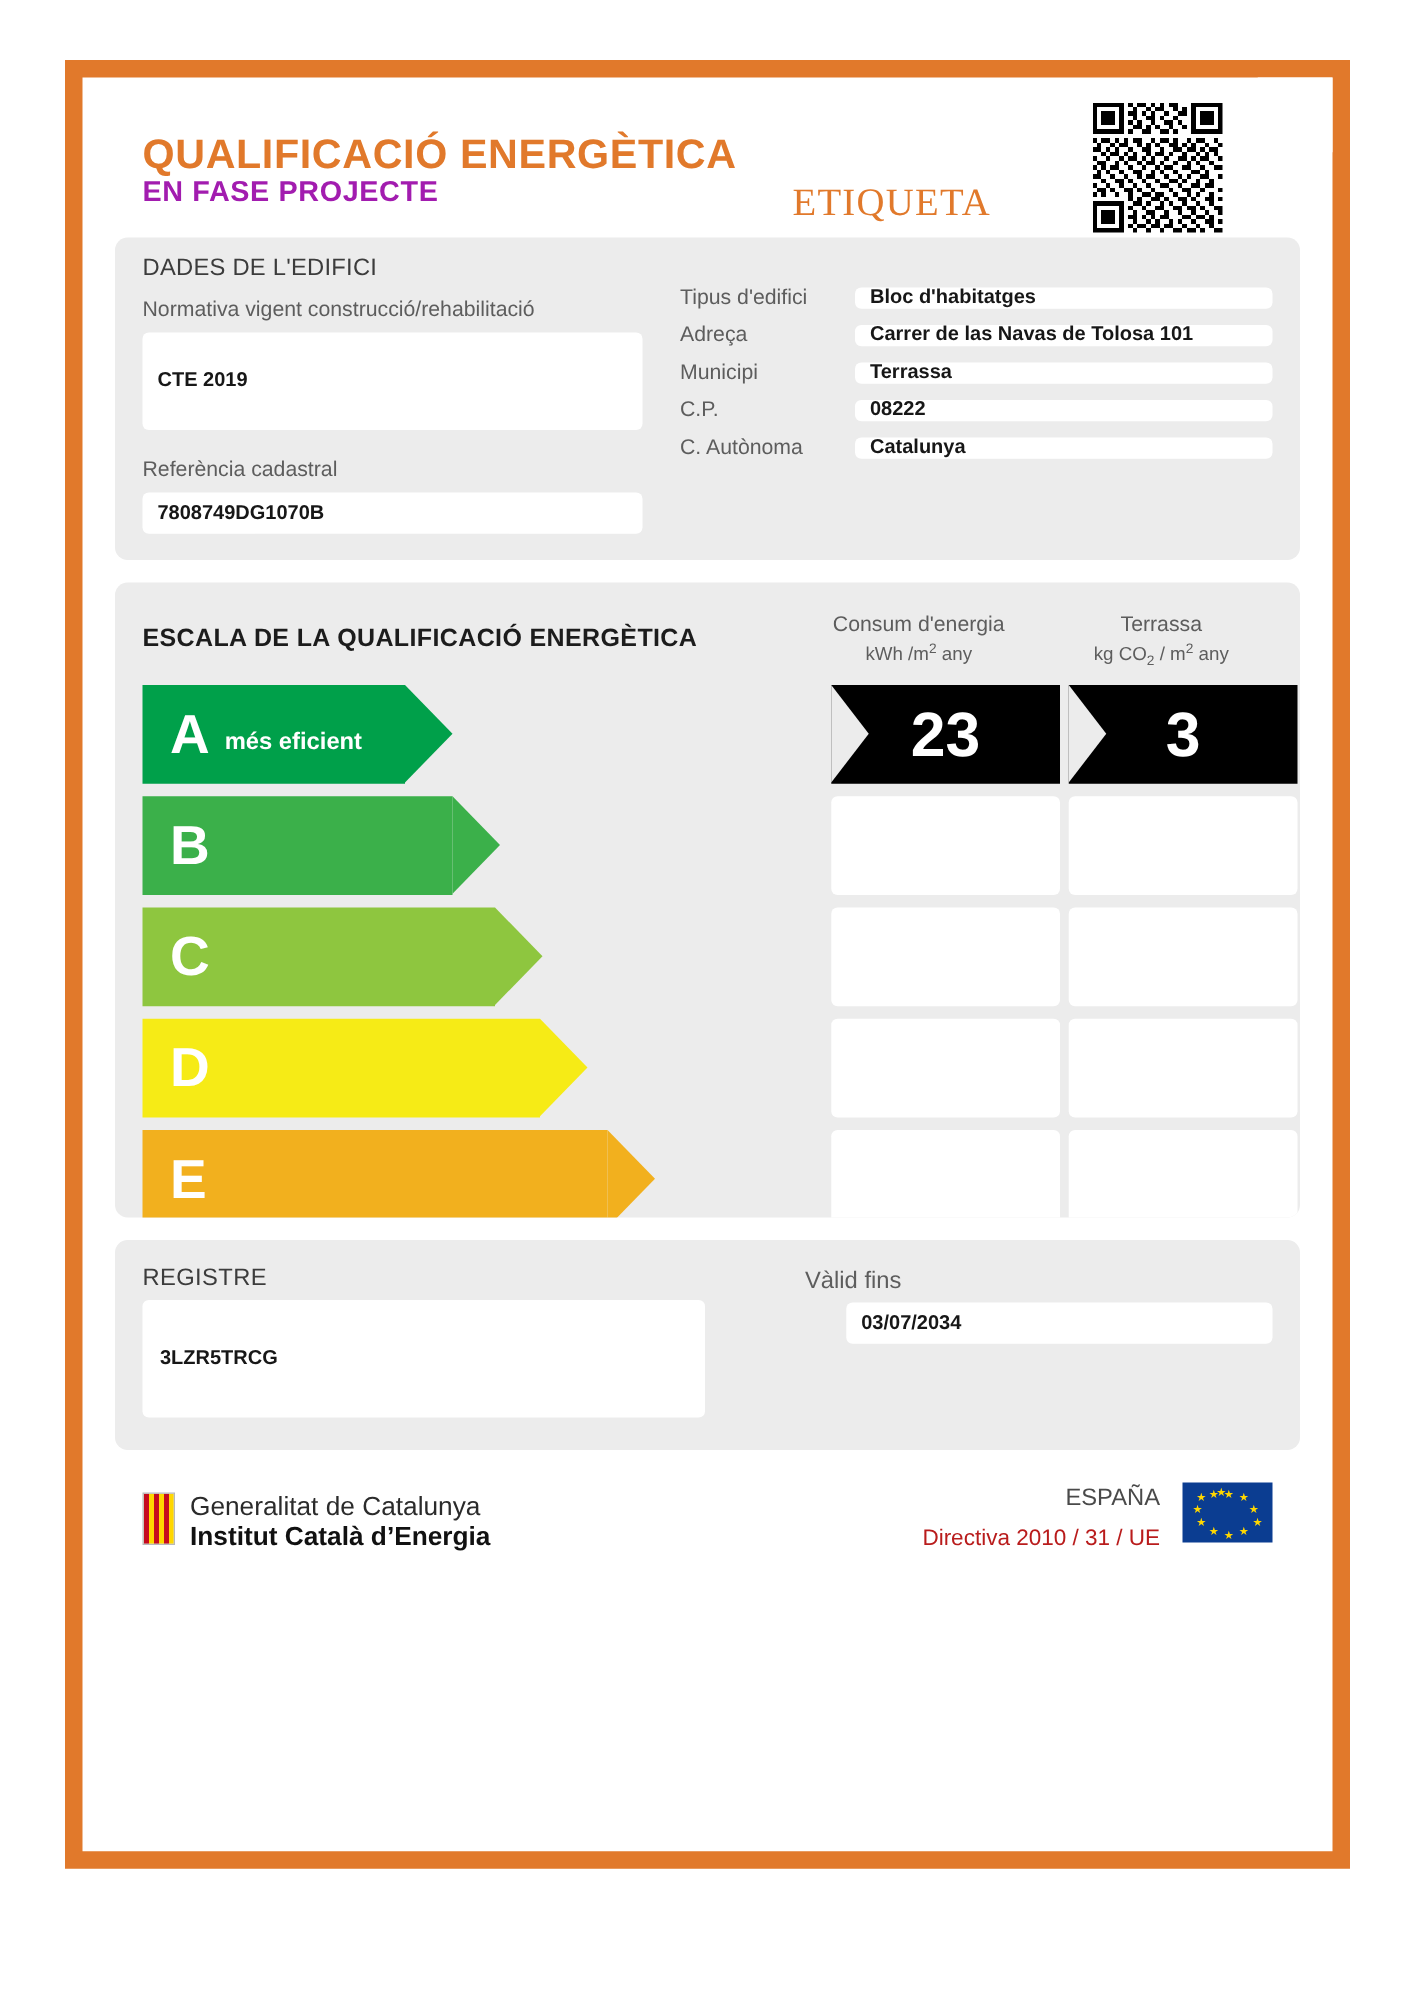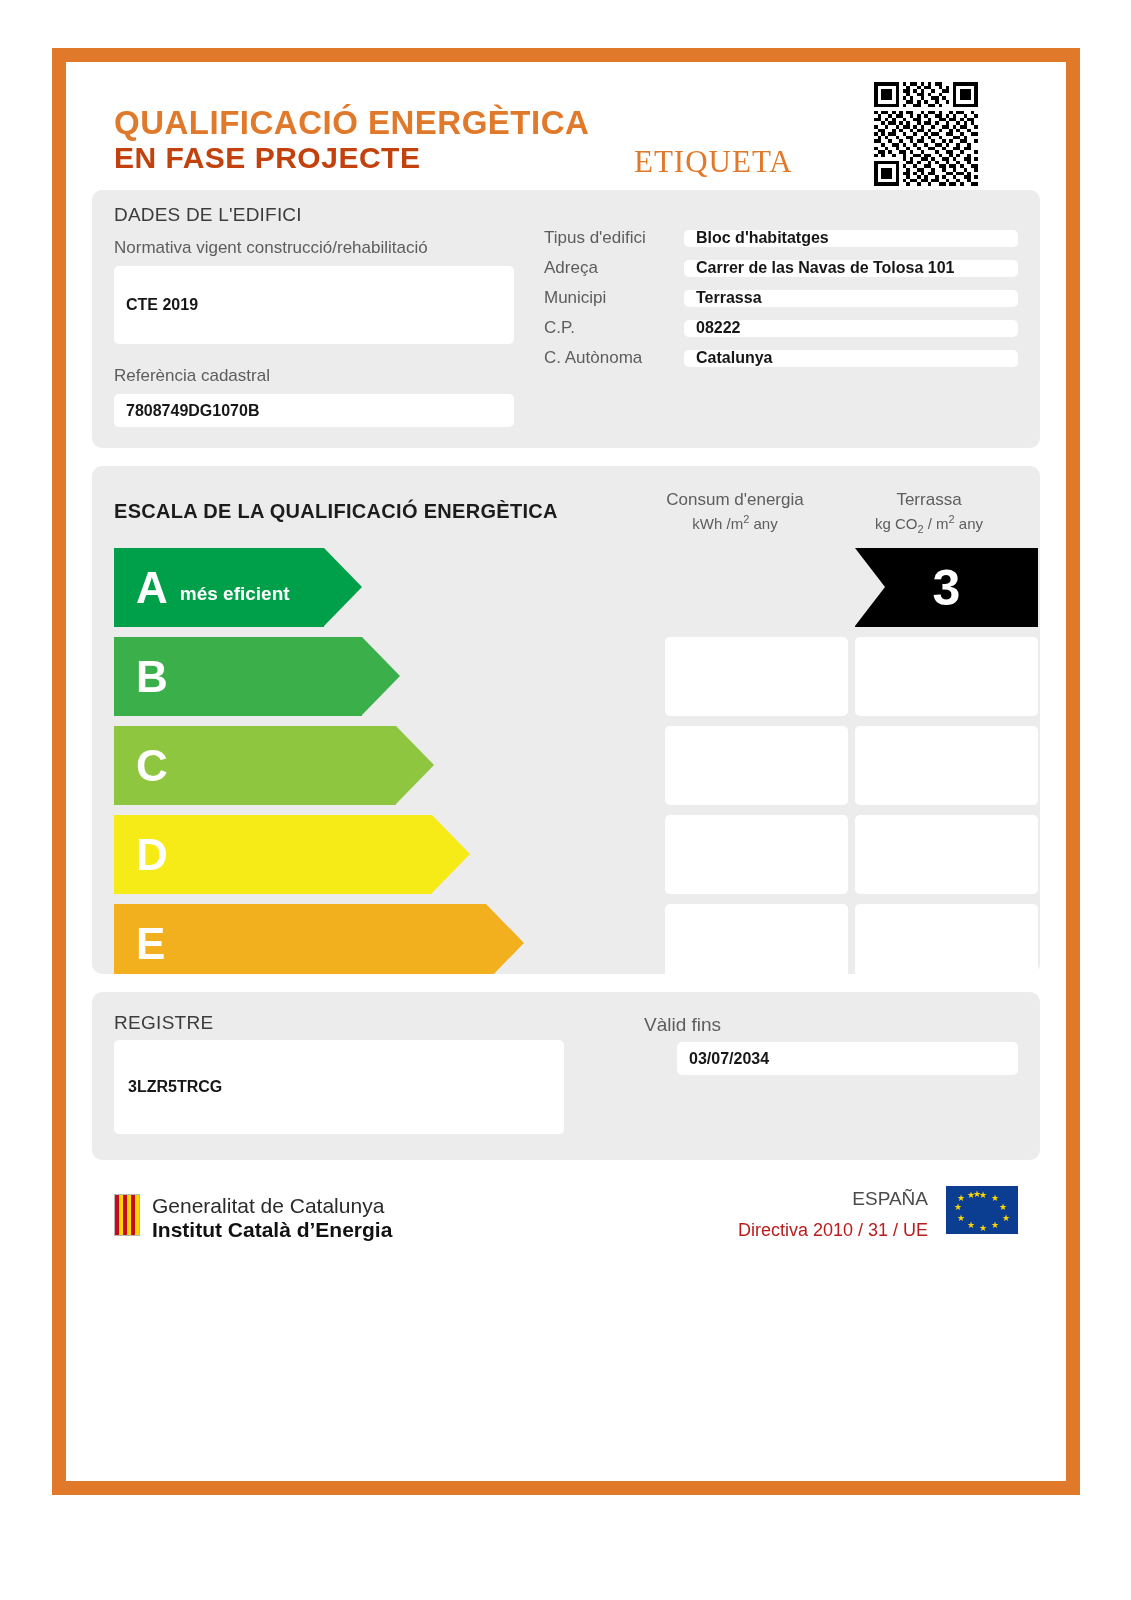--- a/index.html
+++ b/index.html
@@ -52,23 +52,23 @@
     margin-top: 28px;
   }
   .title-line1 {
     font-size: 33px;
     font-weight: bold;
     color: #e1792b;
     letter-spacing: 0.5px;
     line-height: 1.05;
   }
   .title-line2 {
-    font-size: 30px;
-    font-weight: bold;
-    color: #c2410c;
+    font-size: 23px;
+    font-weight: bold;
+    color: #a21caf;
     letter-spacing: 0.5px;
     line-height: 1.1;
   }
   #etiqueta {
     position: absolute;
     left: 568px;
     top: 82px;
     font-size: 31px;
     color: #e1792b;
     letter-spacing: 1px;
@@ -666,20 +666,24 @@
         </div>
 
         <div id="bars">
 
           <div class="bar-row">
             <div class="bar" style="width:210px;background:#00a04a;">
               <span class="bar-letter">A</span>
               <span class="bar-note">més eficient</span>
               <span class="arrow" style="border-left-color:#00a04a;"></span>
             </div>
+            <div class="badge badge-consum">
+              <span class="notch"></span>
+              <span>23</span>
+            </div>
             <div class="badge badge-emis">
               <span class="notch"></span>
               <span>3</span>
             </div>
           </div>
 
           <div class="bar-row">
             <div class="bar" style="width:248px;background:#3bb04a;">
               <span class="bar-letter">B</span>
               <span class="arrow" style="border-left-color:#3bb04a;"></span>

